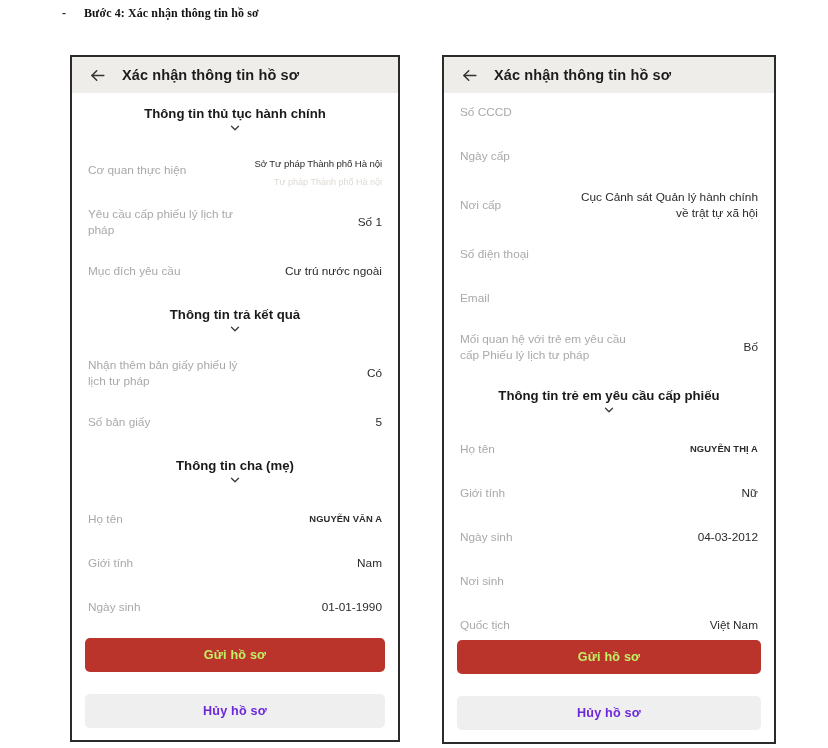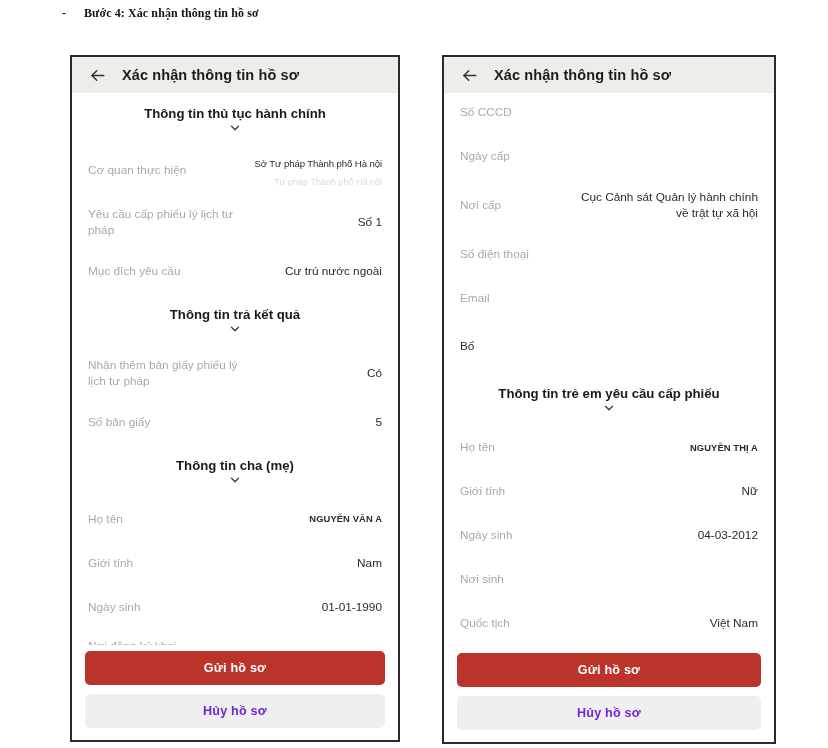--- a/index.html
+++ b/index.html
@@ -157,22 +157,22 @@
     justify-content: center;
     height: 34px;
     border-radius: 5px;
     font-size: 12.6px;
     font-weight: bold;
     letter-spacing: .2px;
     box-sizing: border-box;
   }
   .btn-primary {
     background: #bb342c;
-    color: #ffffff;
-    margin-bottom: 9px;
+    color: #bef264;
+    margin-bottom: 22px;
   }
   .btn-secondary {
     background: #efefef;
     color: #6d28d9;
   }
 </style>
 </head>
 <body>
 
 <div class="caption">
@@ -316,20 +316,21 @@
       <span class="label">Số điện thoại</span>
       <span class="value empty"></span>
     </div>
 
     <div class="row">
       <span class="label">Email</span>
       <span class="value empty"></span>
     </div>
 
     <div class="row tall">
+      <span class="label" style="max-width:56%">Mối quan hệ với trẻ em yêu cầu cấp Phiếu lý lịch tư pháp</span>
       <span class="value">Bố</span>
     </div>
 
     <div class="section-head">
       <span>Thông tin trẻ em yêu cầu cấp phiếu</span>
       <span class="chev">
         <svg width="14" height="14" viewBox="0 0 24 24" fill="none" stroke="currentColor" stroke-width="2.2" stroke-linecap="round" stroke-linejoin="round">
             <polyline points="6 9 12 15 18 9"></polyline>
           </svg>
       </span>

